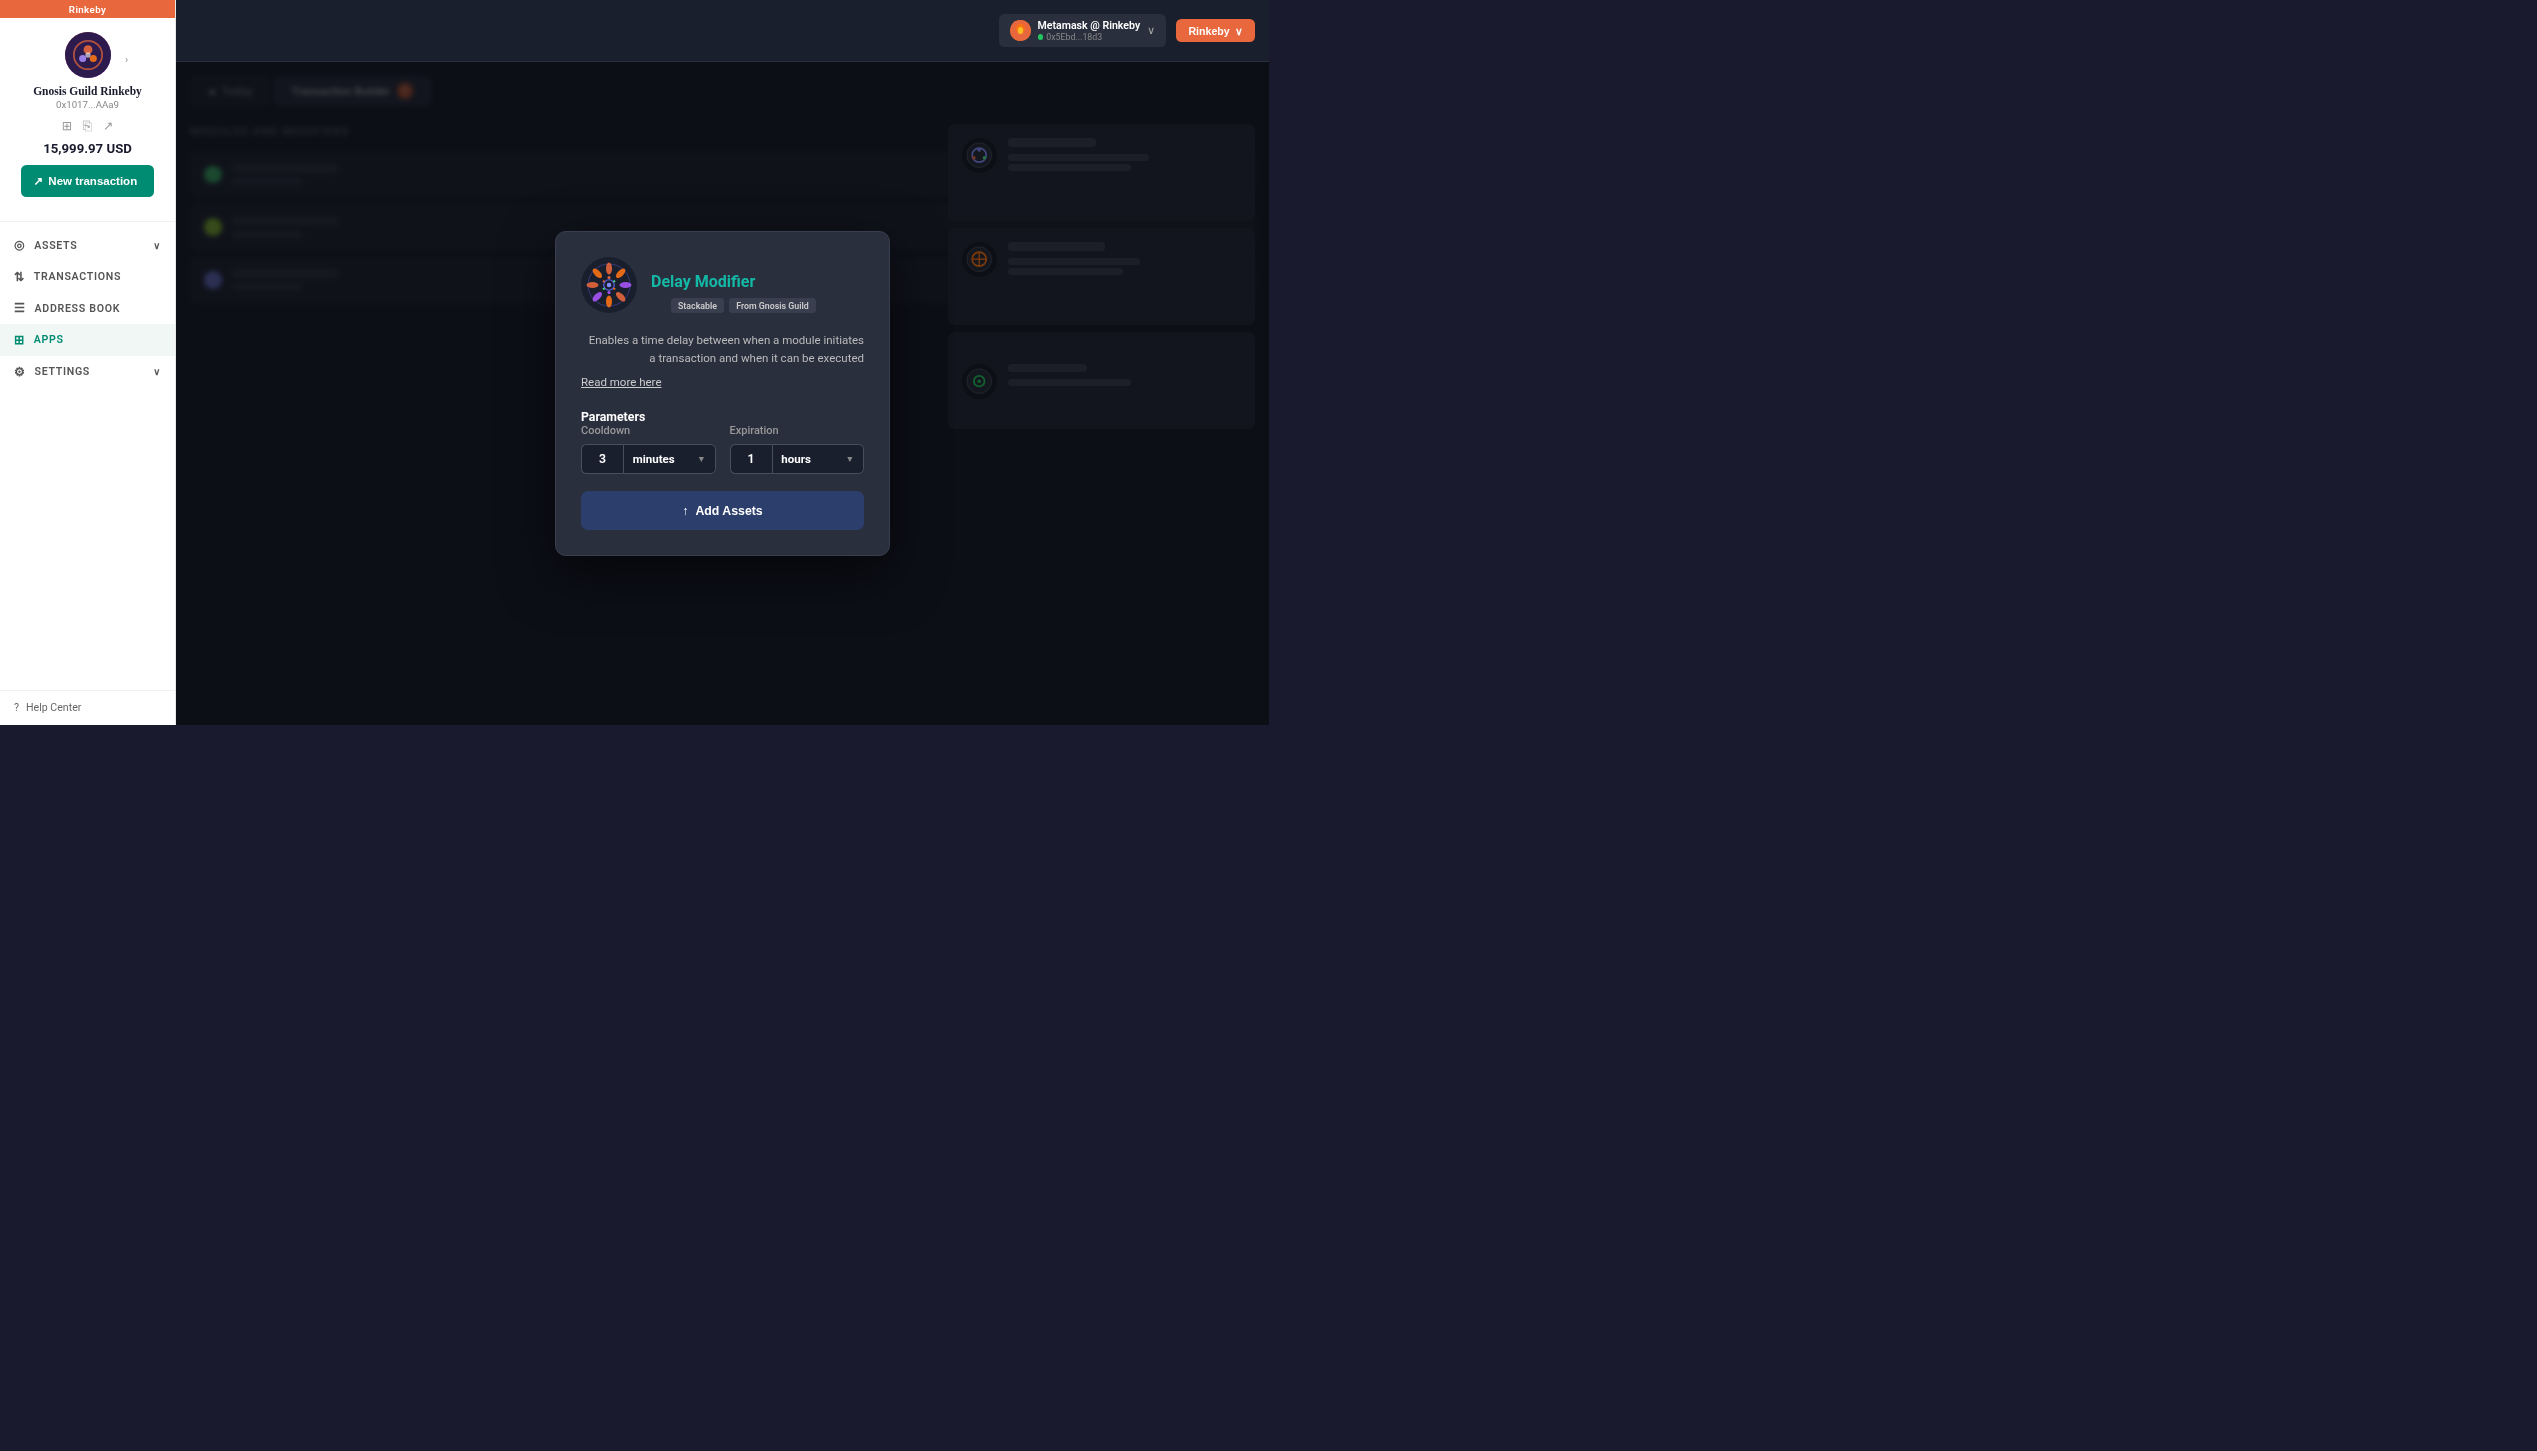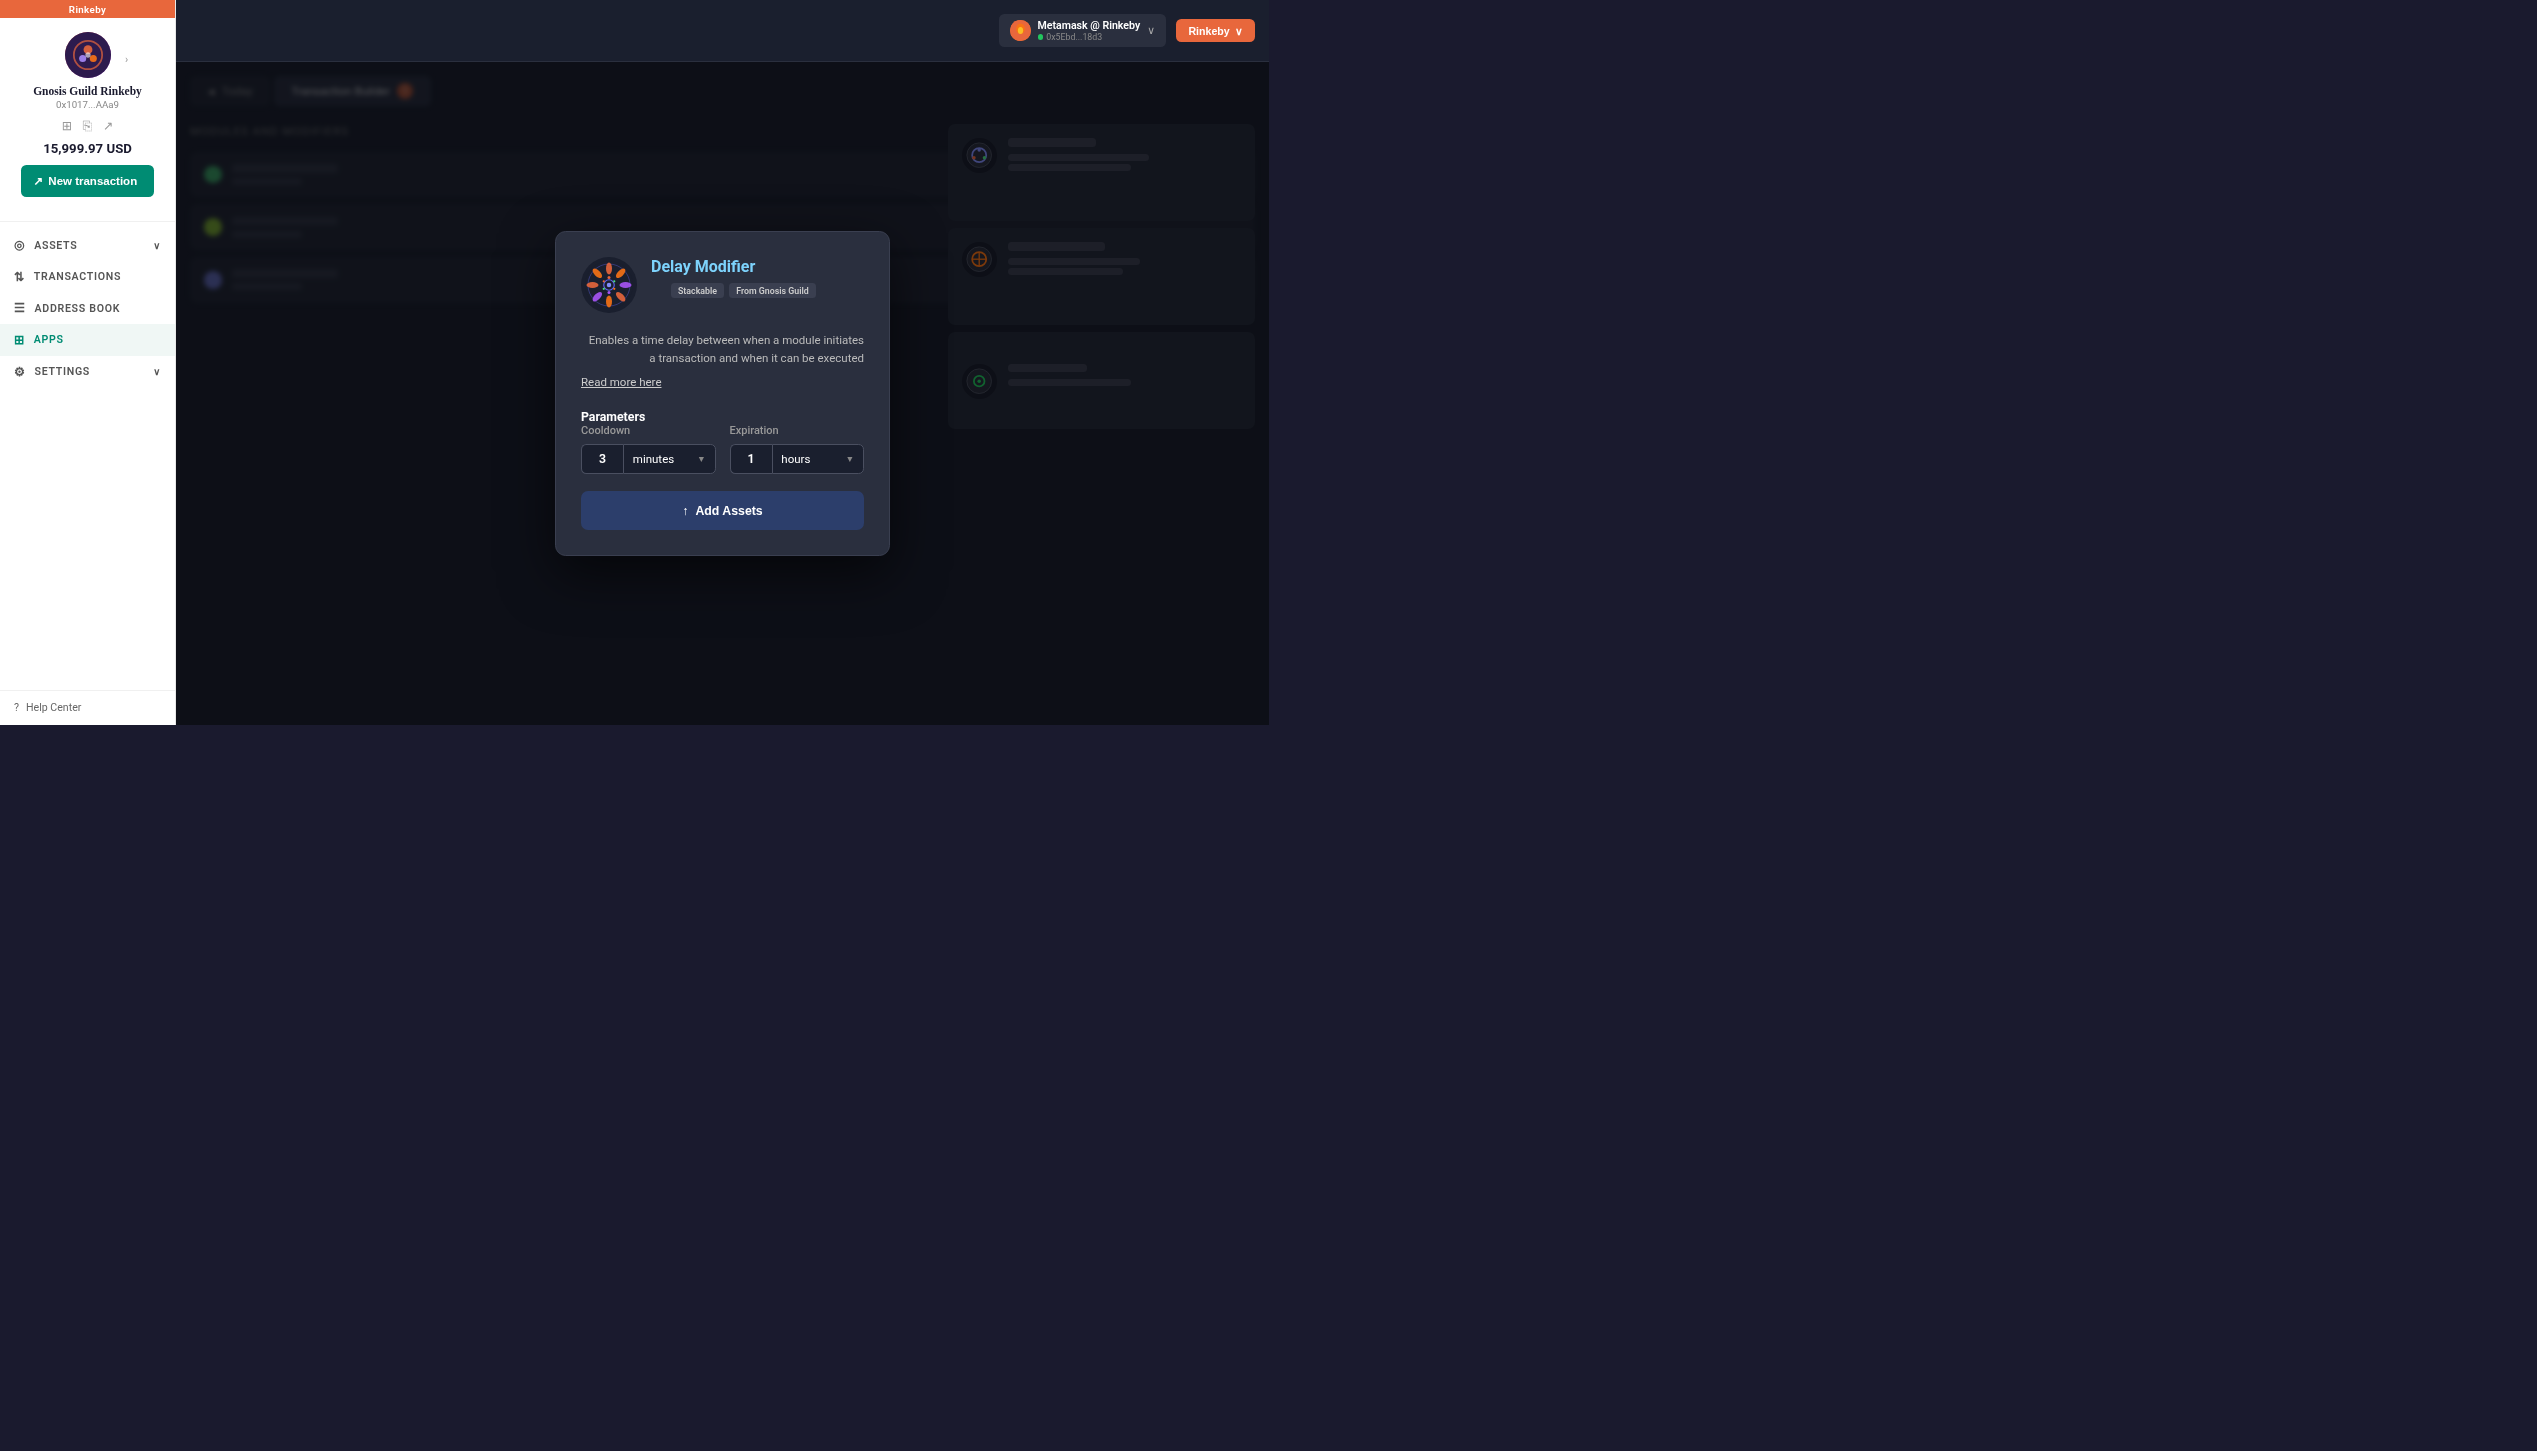--- a/index.html
+++ b/index.html
@@ -298,22 +298,23 @@
       display: flex;
       align-items: center;
       justify-content: center;
       flex-shrink: 0;
       overflow: hidden;
     }
     .modal-title-area { flex: 1; }
     .modal-title {
       font-size: 16px;
       font-weight: 700;
-      color: #7dd3fc;
+      color: #14b8a6;
       margin-bottom: 7px;
+      margin-top: 15px;
     }
     .modal-badges { display: flex; gap: 5.3px; flex-wrap: wrap; margin-left: 20px; }
     .badge {
       background: #3a3f50;
       color: #ccc;
       border-radius: 3.5px;
       padding: 2.6px 7px;
       font-size: 8.8px;
       font-weight: 600;
     }
@@ -370,20 +371,21 @@
       border: 0.9px solid #4a4f60;
       border-radius: 0 5.3px 5.3px 0;
       padding: 7px 8.8px;
       color: #fff;
       font-size: 11.5px;
       cursor: pointer;
       display: flex;
       align-items: center;
       gap: 3.5px;
       flex: 1;
+      font-weight: bold;
     }
     .param-select-text { flex: 1; }
     .chevron-down { font-size: 8.8px; color: #888; }
 
     .add-module-btn {
       width: 100%;
       background: #2c3e6b;
       color: #fff;
       border: none;
       border-radius: 7px;

